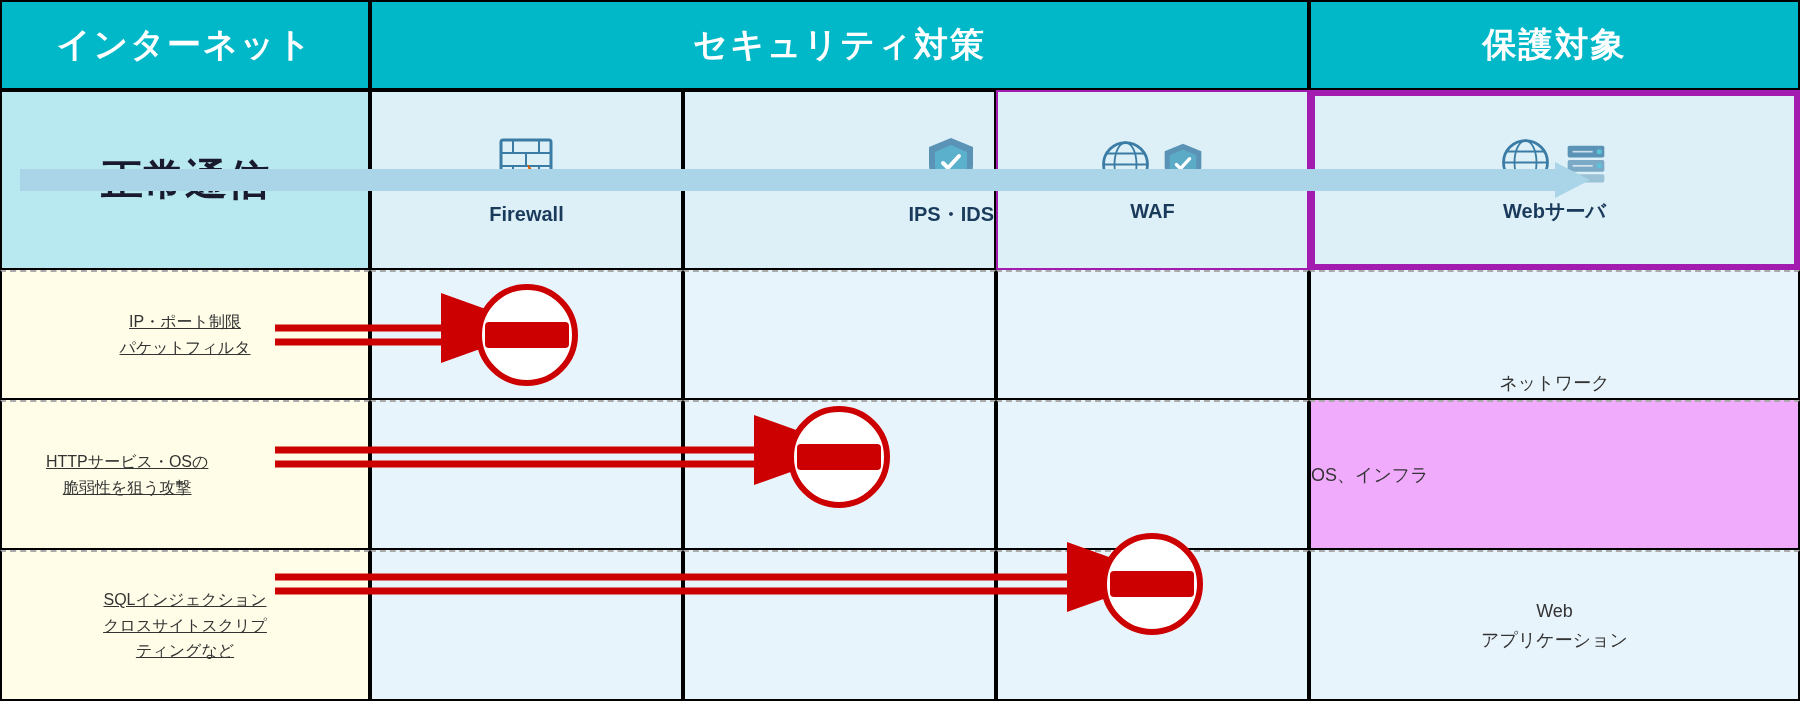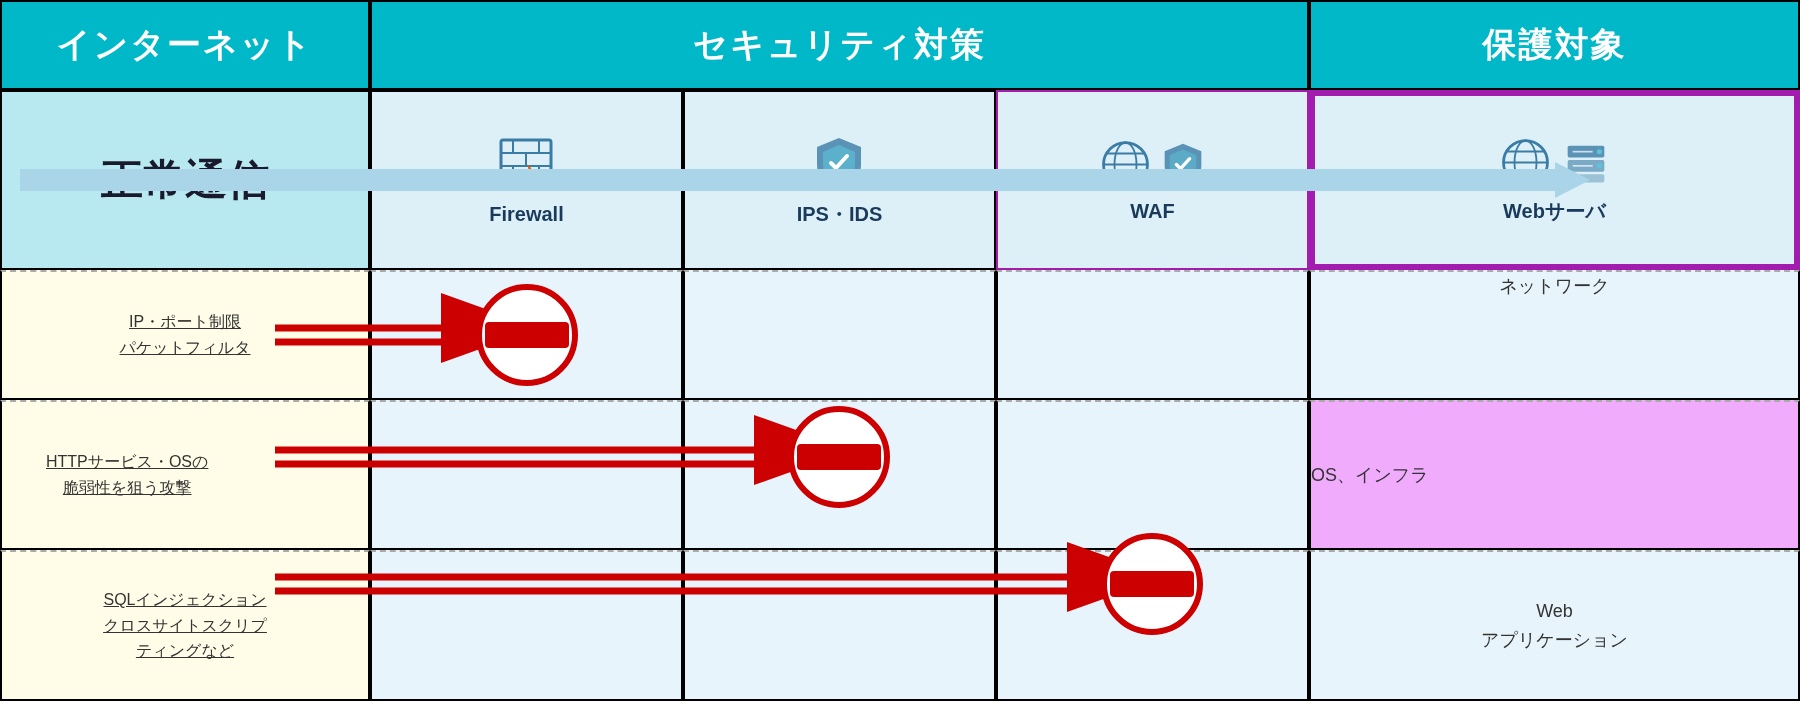--- a/index.html
+++ b/index.html
@@ -79,21 +79,21 @@
       justify-content: center;
       border: 2px solid #000;
       position: relative;
     }
     .normal-ips {
       background: #ddf0f7;
       grid-column: 3;
       grid-row: 2;
       display: flex;
       flex-direction: column;
-      align-items: center;
+      align-items: flex-end;
       justify-content: center;
       border: 2px solid #000;
     }
     .normal-waf {
       background: #ddf0f7;
       grid-column: 4;
       grid-row: 2;
       display: flex;
       flex-direction: column;
       align-items: center;
@@ -160,21 +160,21 @@
       align-items: center;
       justify-content: center;
       border: 2px solid #000;
       border-top: 2px dashed #aaa;
     }
     .row3-protected {
       background: #e8f4fb;
       grid-column: 5;
       grid-row: 3;
       display: flex;
-      align-items: flex-start;
+      align-items: flex-end;
       justify-content: center;
       border: 2px solid #000;
       border-top: 2px dashed #aaa;
     }
 
     
     .row4-internet {
       background: #fffde7;
       grid-column: 1;
       grid-row: 4;

